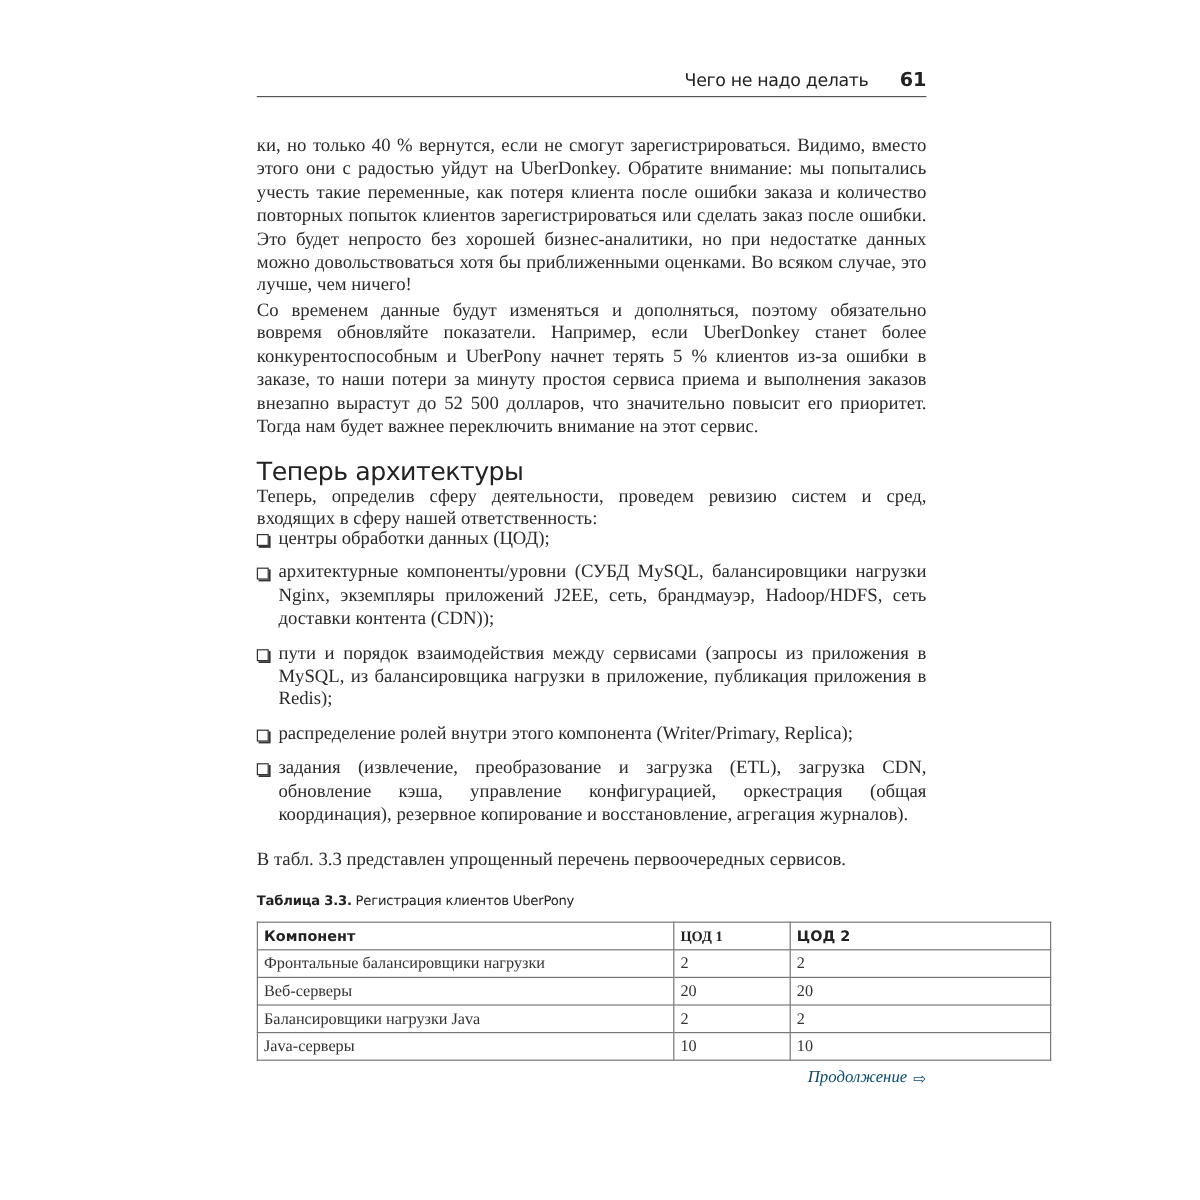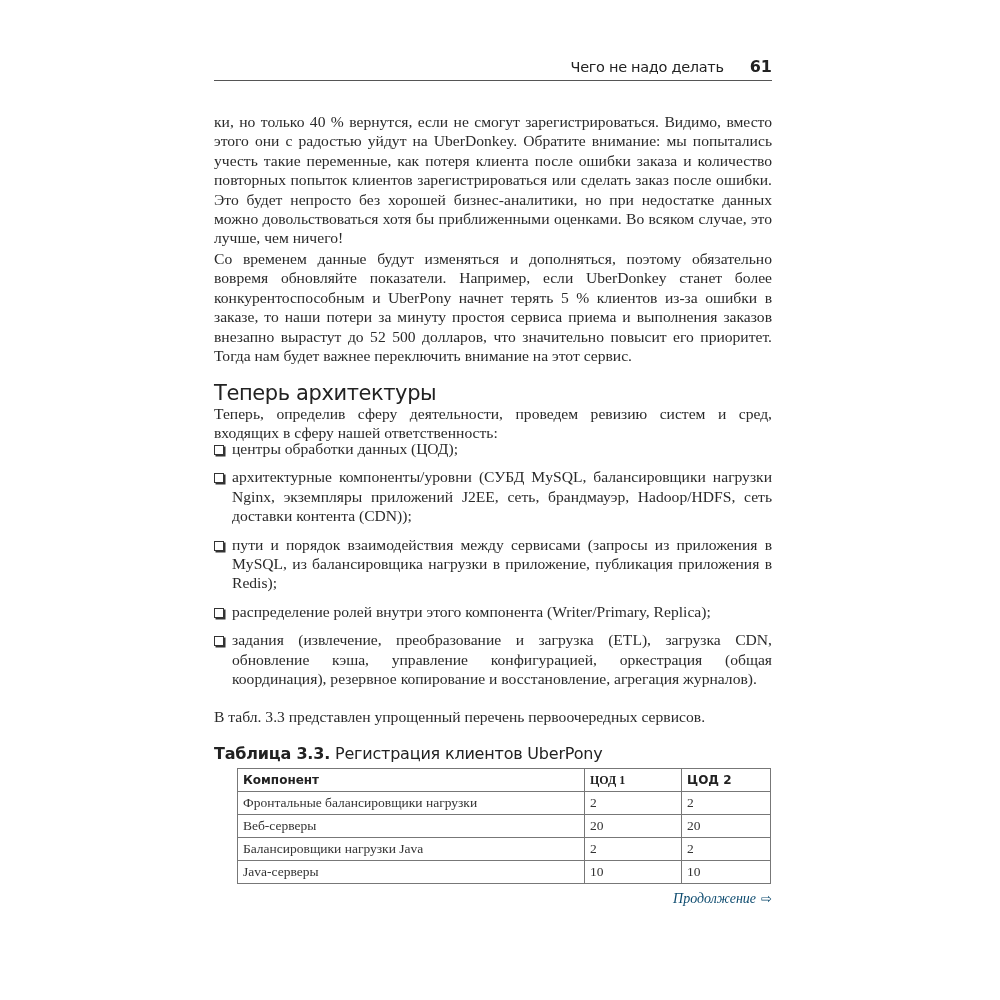--- a/index.html
+++ b/index.html
@@ -12,23 +12,23 @@
   .serif { font-family: "Liberation Serif", serif; font-size: 15.6px; line-height: 19.4px; color: #2a2a2a; }
   .para { position: absolute; left: 0; width: 558px; text-align: justify; margin: 0; }
   .p1 { top: 112px; }
   .p2 { top: 249px; }
   .heading { position: absolute; top: 381px; left: 0; font-family: "DejaVu Sans", sans-serif; font-size: 21px; color: #222; letter-spacing: -0.4px; }
   .p3 { top: 404px; }
   .blist { position: absolute; left: 0; top: 439px; width: 558px; margin: 0; padding: 0; list-style: none; }
   .blist li { position: relative; padding-left: 18px; text-align: justify; margin-bottom: 9px; }
   .blist li .box { position: absolute; left: 0; top: 6px; width: 8px; height: 8px; border: 1.3px solid #333; box-shadow: 1.5px 1.5px 0 #333; background: #fff; }
   .p4 { top: 707px; text-align: left; }
-  .caption { position: absolute; top: 744px; left: 0; font-family: "DejaVu Sans", sans-serif; font-size: 16px; color: #222; letter-spacing: -0.2px; }
+  .caption { position: absolute; top: 744px; left: 0; font-family: "DejaVu Sans", sans-serif; font-size: 11px; color: #222; letter-spacing: -0.2px; }
   .caption b { font-weight: bold; }
-  table.tbl { position: absolute; top: 768px; left: 0; width: 534px; border-collapse: collapse; margin-left: 23px; }
+  table.tbl { position: absolute; top: 768px; left: 0; width: 662px; border-collapse: collapse; }
   table.tbl th, table.tbl td { border: 1px solid #777; padding: 0 5px; height: 22px; vertical-align: middle; text-align: left; }
   table.tbl th { font-family: "DejaVu Sans", sans-serif; font-size: 12px; font-weight: bold; color: #222; }
   table.tbl td { font-family: "Liberation Serif", serif; font-size: 13.5px; color: #333; }
   table.tbl .c1 { width: 336px; }
   table.tbl .c2 { width: 86px; font-family: Liberation Serif, serif; }
   .cont { position: absolute; top: 891px; right: 0; font-family: "Liberation Serif", serif; font-style: italic; font-size: 14px; color: #0c4a6e; display: flex; align-items: center; }
   .cont .arrow { margin-left: 5px; font-style: normal; font-size: 13px; }
 </style>
 </head>
 <body>

